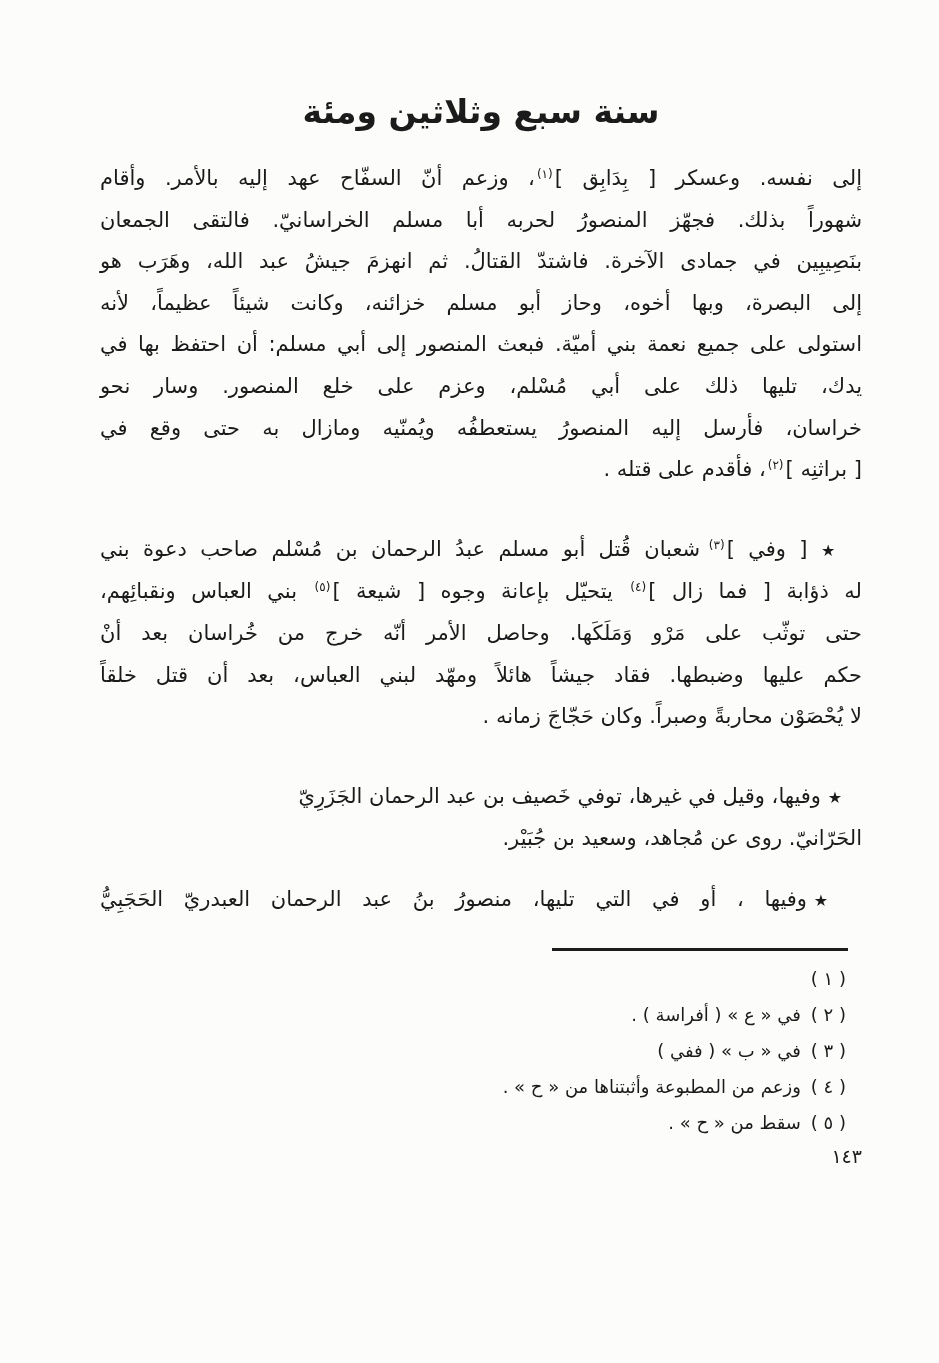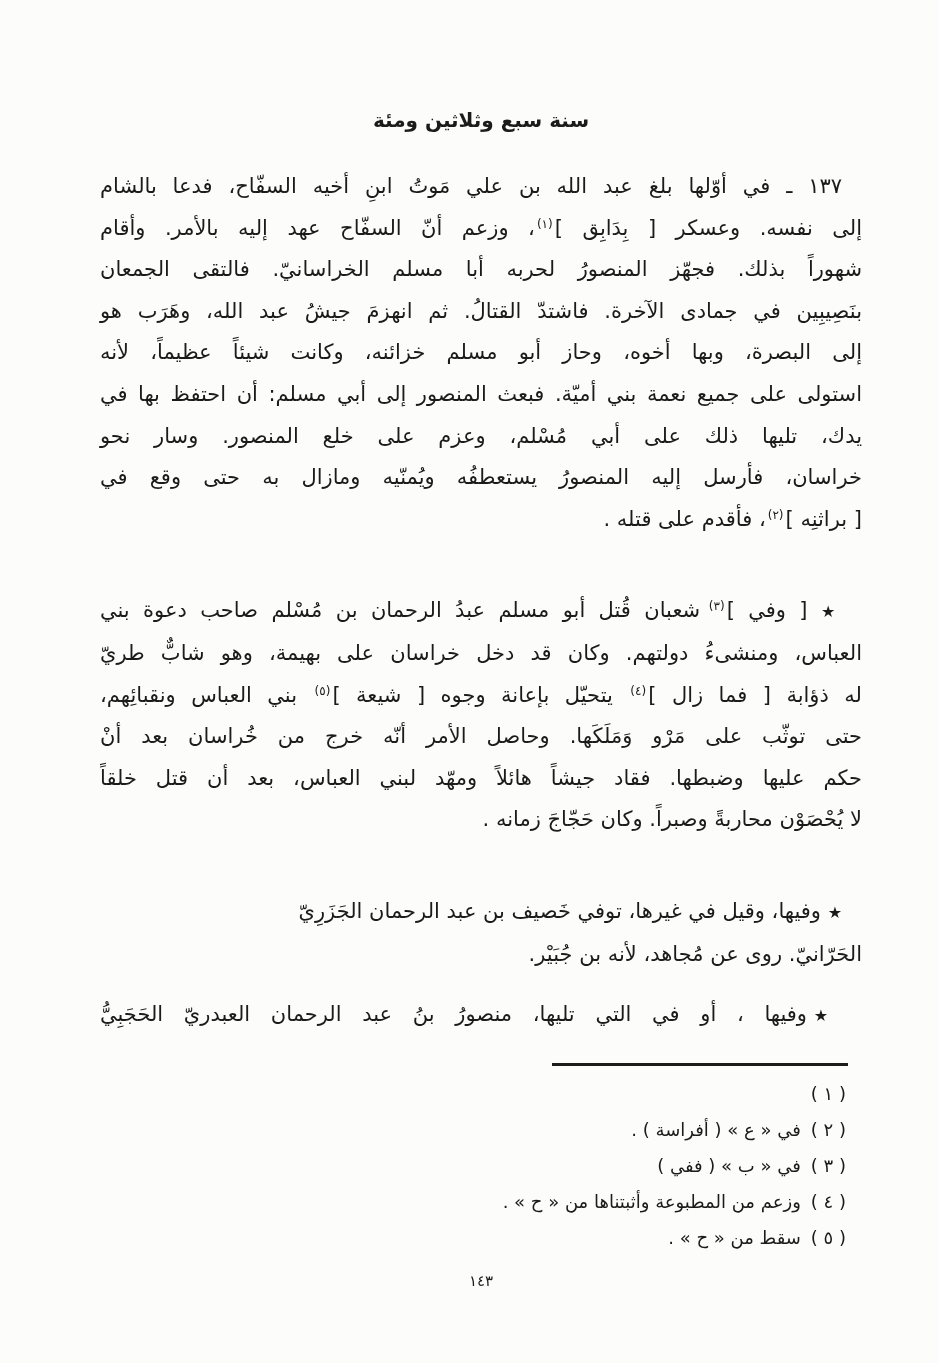--- a/index.html
+++ b/index.html
@@ -11,28 +11,28 @@
     overflow: hidden;
   }
   .page {
     position: relative;
     width: 939px; height: 1363px;
     direction: rtl;
     box-sizing: border-box;
     padding: 92px 77px 0 100px;
   }
   .title {
-    margin: 8px 0 26px 0;
-    font-size: 20px;
+    margin: 0 0 26px 0;
+    font-size: 33px;
     font-weight: bold;
     line-height: 40px;
     text-align: center;
   }
   .para { margin: 0; }
-  .para + .para { margin-top: 50px; }
+  .para + .para { margin-top: 38px; }
   #paragraphs .para:nth-child(3) { }
   #paragraphs .para:nth-child(4) { margin-top: 19px; }
   .line {
     font-size: 21px;
     line-height: 41.6px;
     text-align: right;
     text-align-last: auto;
     white-space: normal;
   }
   .line.just {
@@ -55,55 +55,52 @@
   .footnotes { padding-right: 16px; }
   .fn {
     display: flex;
     gap: 10px;
     font-size: 18px;
     line-height: 36px;
     text-align: right;
   }
   .fn-num { white-space: nowrap; }
   .pagenum {
-    margin-top: 10px;
-    text-align: center;
-    font-size: 15px;
+    margin-top: 0;
+    font-size: 19px;
     line-height: 30px;
   }
 </style>
 </head>
 <body>
 
 <div class="page">
   <h1 class="title">سنة سبع وثلاثين ومئة</h1>
 
   <div id="paragraphs">
       <div class="para">
-        <div class="line just first"><span>١٣٧ ـ في أوّلها بلغ عبد الله بن علي مَوتُ ابنِ أخيه السفّاح، فدعا بالشام</span></div>
         <div class="line just"><span>إلى نفسه. وعسكر [ بِدَابِق ]</span><sup class="fref">(١)</sup><span>، وزعم أنّ السفّاح عهد إليه بالأمر. وأقام</span></div>
         <div class="line just"><span>شهوراً بذلك. فجهّز المنصورُ لحربه أبا مسلم الخراسانيّ. فالتقى الجمعان</span></div>
         <div class="line just"><span>بنَصِيبِين في جمادى الآخرة. فاشتدّ القتالُ. ثم انهزمَ جيشُ عبد الله، وهَرَب هو</span></div>
         <div class="line just"><span>إلى البصرة، وبها أخوه، وحاز أبو مسلم خزائنه، وكانت شيئاً عظيماً، لأنه</span></div>
         <div class="line just"><span>استولى على جميع نعمة بني أميّة. فبعث المنصور إلى أبي مسلم: أن احتفظ بها في</span></div>
         <div class="line just"><span>يدك، تليها ذلك على أبي مُسْلم، وعزم على خلع المنصور. وسار نحو</span></div>
         <div class="line just"><span>خراسان، فأرسل إليه المنصورُ يستعطفُه ويُمنّيه ومازال به حتى وقع في</span></div>
         <div class="line"><span>[ براثنِه ]</span><sup class="fref">(٢)</sup><span>، فأقدم على قتله .</span></div>
       </div>
       <div class="para">
         <div class="line just first"><span class="star">★</span><span> [ وفي ]</span><sup class="fref">(٣)</sup><span> شعبان قُتل أبو مسلم عبدُ الرحمان بن مُسْلم صاحب دعوة بني</span></div>
-        <div class="line just"><span>العباس، ومنشىءُ دولتهم. وكان قد دخل خراسان على بهيمة، وهو شابٌّ طريّ</span></div>
         <div class="line just"><span>له ذؤابة [ فما زال ]</span><sup class="fref">(٤)</sup><span> يتحيّل بإعانة وجوه [ شيعة ]</span><sup class="fref">(٥)</sup><span> بني العباس ونقبائِهم،</span></div>
         <div class="line just"><span>حتى توثّب على مَرْو وَمَلَكَها. وحاصل الأمر أنّه خرج من خُراسان بعد أنْ</span></div>
         <div class="line just"><span>حكم عليها وضبطها. فقاد جيشاً هائلاً ومهّد لبني العباس، بعد أن قتل خلقاً</span></div>
         <div class="line"><span>لا يُحْصَوْن محاربةً وصبراً. وكان حَجّاجَ زمانه .</span></div>
       </div>
       <div class="para">
         <div class="line first"><span class="star">★</span><span> وفيها، وقيل في غيرها، توفي خَصيف بن عبد الرحمان الجَزَرِيّ</span></div>
-        <div class="line"><span>الحَرّانيّ. روى عن مُجاهد، لأنه بن جُبَيْر.</span></div>
+        <div class="line"><span>الحَرّانيّ. روى عن مُجاهد، وسعيد بن جُبَيْر.</span></div>
       </div>
       <div class="para">
         <div class="line just first"><span class="star">★</span><span> وفيها ، أو في التي تليها، منصورُ بنُ عبد الرحمان العبدريّ الحَجَبِيُّ</span></div>
       </div>
     </div>
 
   <div class="fnrule"></div>
 
   <div id="footnotes" class="footnotes">
       <div class="fn">

